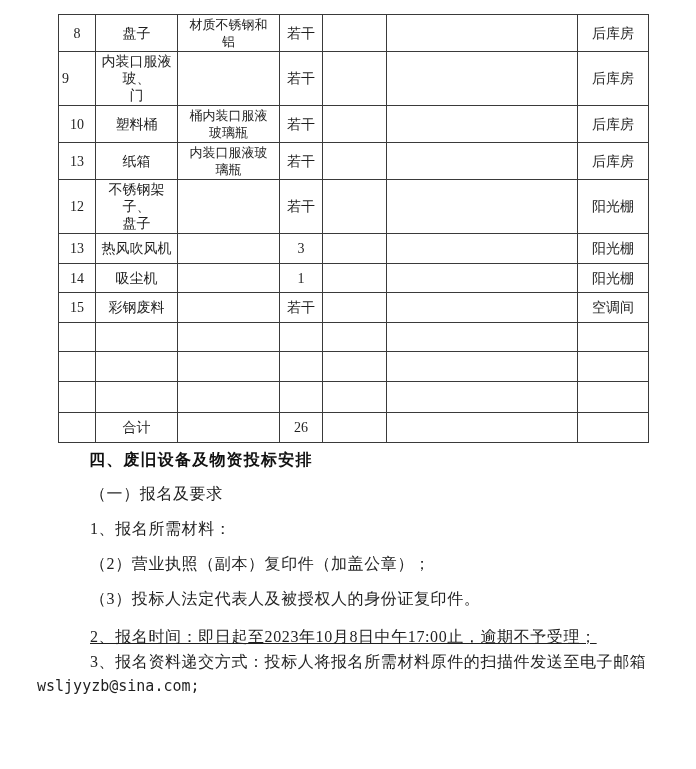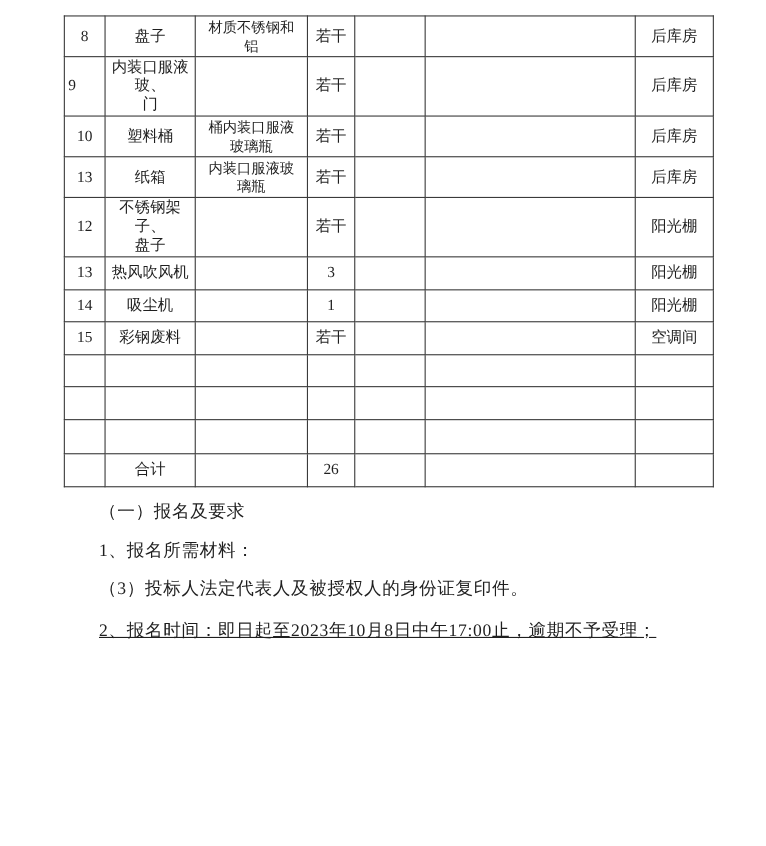--- a/index.html
+++ b/index.html
@@ -213,27 +213,32 @@
           <td></td>
           <td>26</td>
           <td></td>
           <td></td>
           <td></td>
         </tr>
       </tbody>
   </table>
 
   <div class="bodytext">
+    <div class="heading">四、废旧设备及物资投标安排</div>
 
     <p>（一）报名及要求</p>
 
     <p>1、报名所需材料：</p>
 
 
+    <p>（2）营业执照（副本）复印件（加盖公章）；</p>
 
     <p>（3）投标人法定代表人及被授权人的身份证复印件。</p>
 
     <p class="mt-time">2、报名时间：即日起至2023年10月8日中午17:00止，逾期不予受理；</p>
 
+    <p class="mt-tight">
+      <span>3、报名资料递交方式：投标人将报名所需材料原件的扫描件发送至电子邮箱</span><span class="email">wsljyyzb@sina.com;</span>
+    </p>
 
   </div>
 
 </div>
 
 </body></html>

